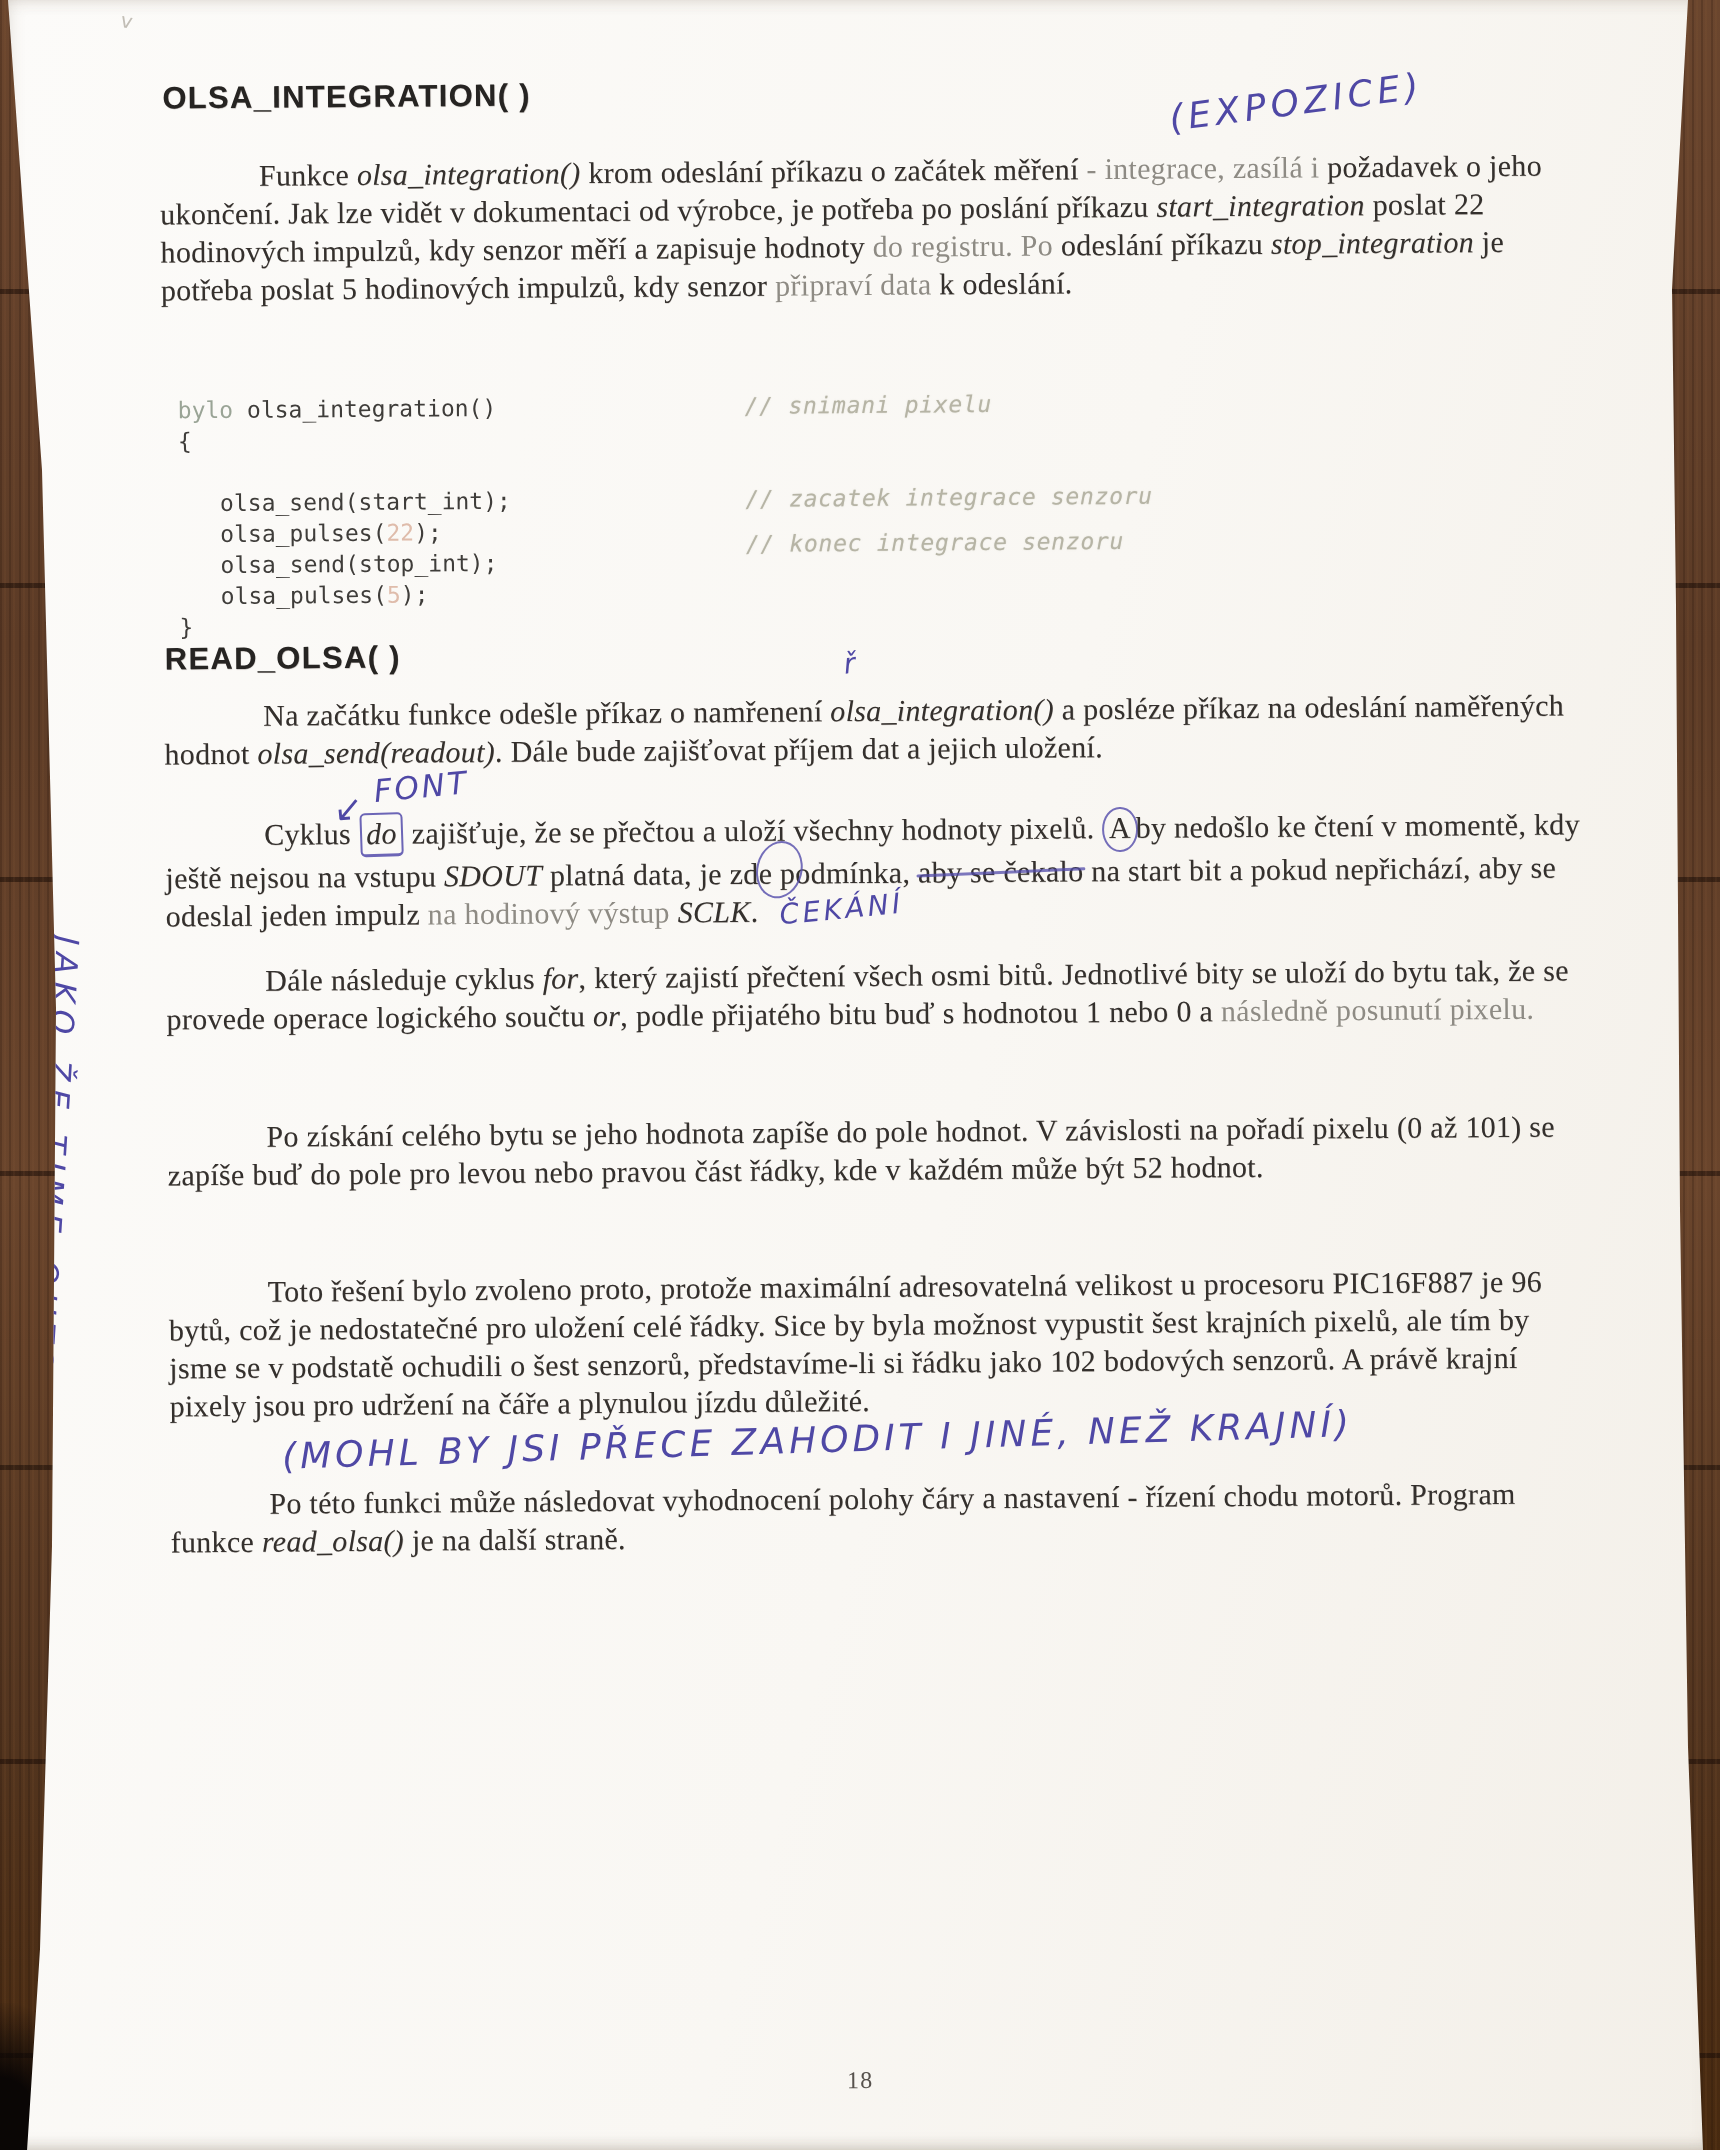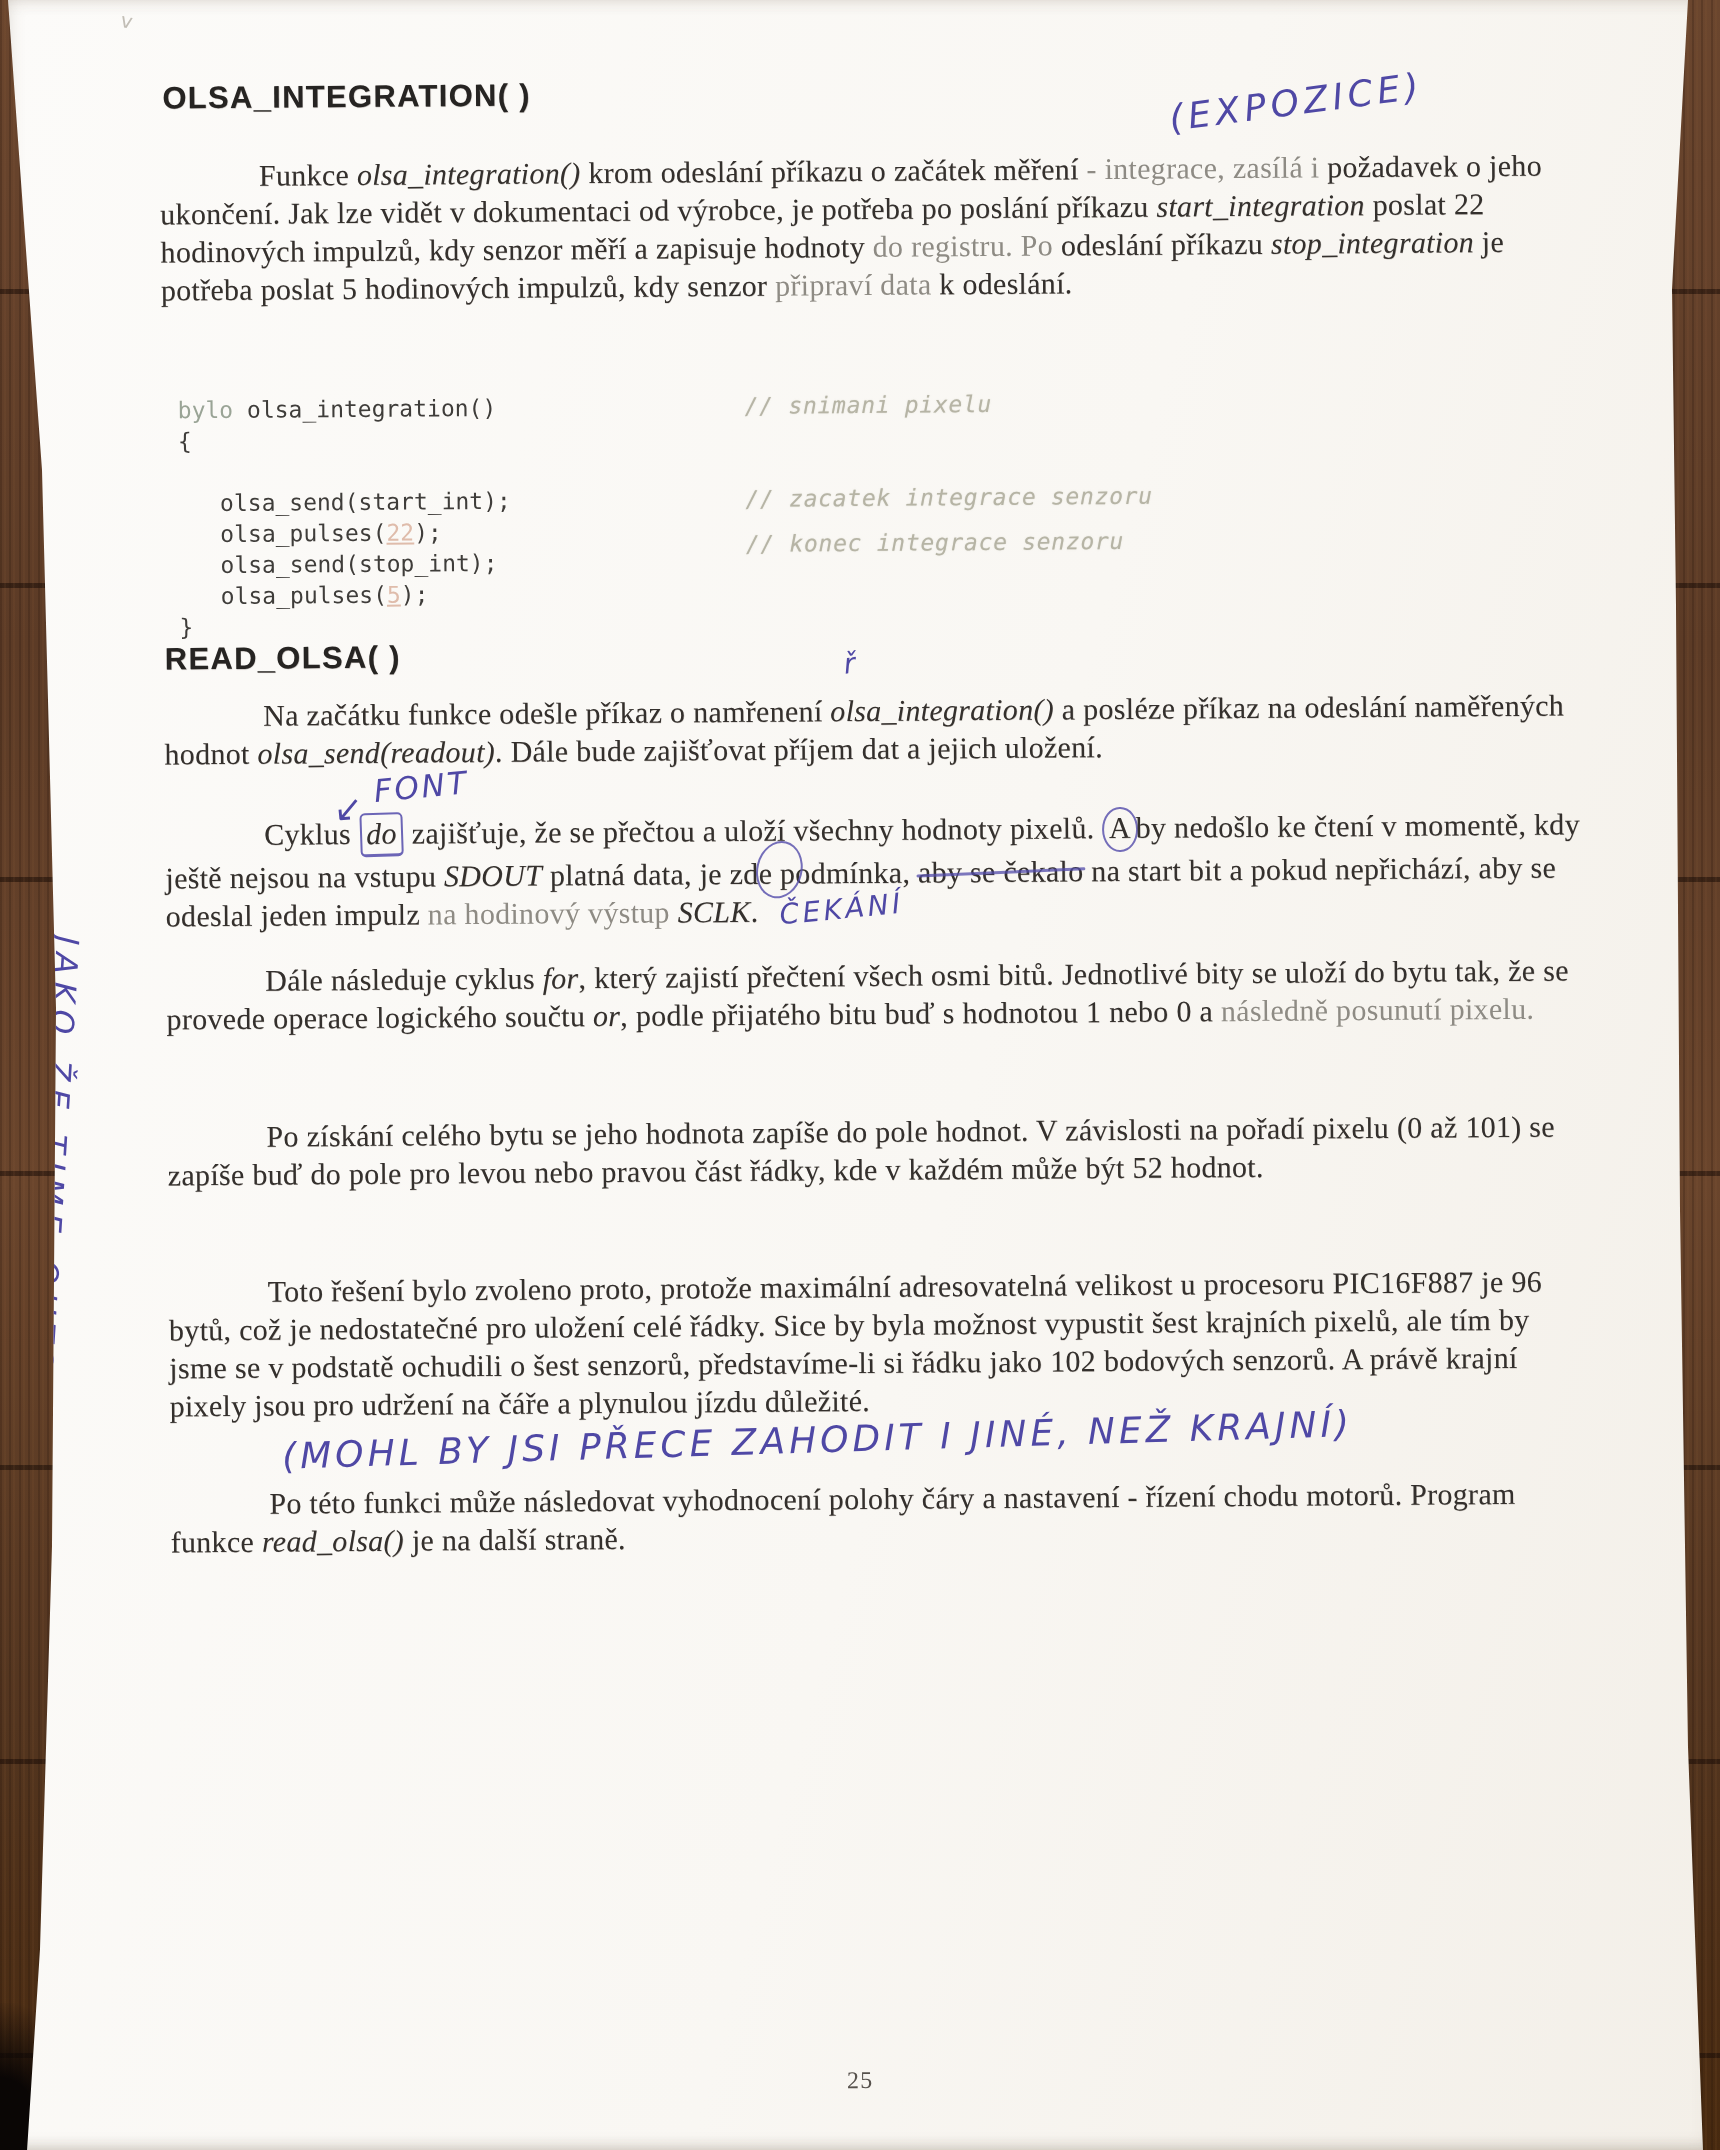--- a/index.html
+++ b/index.html
@@ -47,21 +47,21 @@
   
   .codeblock{
     position:absolute;left:183px;top:390px;width:1277px;
     font-family:"DejaVu Sans Mono",monospace;font-size:23px;line-height:31px;
     color:#3f3d3a;
   }
   .code-line{position:relative;white-space:pre;}
   .code-line.gap{margin-top:31px;}
   .code-text{white-space:pre;}
   .code-text .kw{color:#9aa496;}
-  .code-text .num{color:#dfbcab;text-decoration:underline;}
+  .code-text .num{color:#dfbcab;}
   .code-comment{
     position:absolute;left:567px;top:0;color:#b6b4a5;font-style:italic;
     text-shadow:0 0 1.3px rgba(190,190,175,.6);letter-spacing:0.7px;
   }
   .code-line.lift .code-comment{top:-17.5px;}
 
   
   .pen{
     position:absolute;font-family:"DejaVu Sans",sans-serif;font-style:italic;
     color:#4f48a5;
@@ -147,17 +147,17 @@
     <div class="para p4"><span>Dále následuje cyklus </span><span class="it">for</span><span>, který zajistí přečtení všech osmi bitů. Jednotlivé bity se uloží do bytu tak, že se provede operace logického součtu </span><span class="it">or</span><span>, podle přijatého bitu buď s hodnotou 1 nebo 0 a </span><span class="faded">následně posunutí pixelu.</span></div>
 
     <div class="para p5"><span>Po získání celého bytu se jeho hodnota zapíše do pole hodnot. V závislosti na pořadí pixelu (0 až 101) se zapíše buď do pole pro levou nebo pravou část řádky, kde v každém může být 52 hodnot.</span></div>
 
     <div class="para p6"><span>Toto řešení bylo zvoleno proto, protože maximální adresovatelná velikost u procesoru PIC16F887 je 96 bytů, což je nedostatečné pro uložení celé řádky. Sice by byla možnost vypustit šest krajních pixelů, ale tím by jsme se v podstatě ochudili o šest senzorů, představíme-li si řádku jako 102 bodových senzorů. A právě krajní pixely jsou pro udržení na čáře a plynulou jízdu důležité.</span></div>
 
     <div class="pen ann-zahodit">(MOHL BY JSI PŘECE ZAHODIT I JINÉ, NEŽ KRAJNÍ)</div>
 
     <div class="para p7"><span>Po této funkci může následovat vyhodnocení polohy čáry a nastavení - řízení chodu motorů. Program funkce </span><span class="it">read_olsa()</span><span> je na další straně.</span></div>
 
-    <div class="pagenum">25</div>
+    <div class="pagenum">18</div>
 
   </div>
 </div>
 
 
 </body></html>

